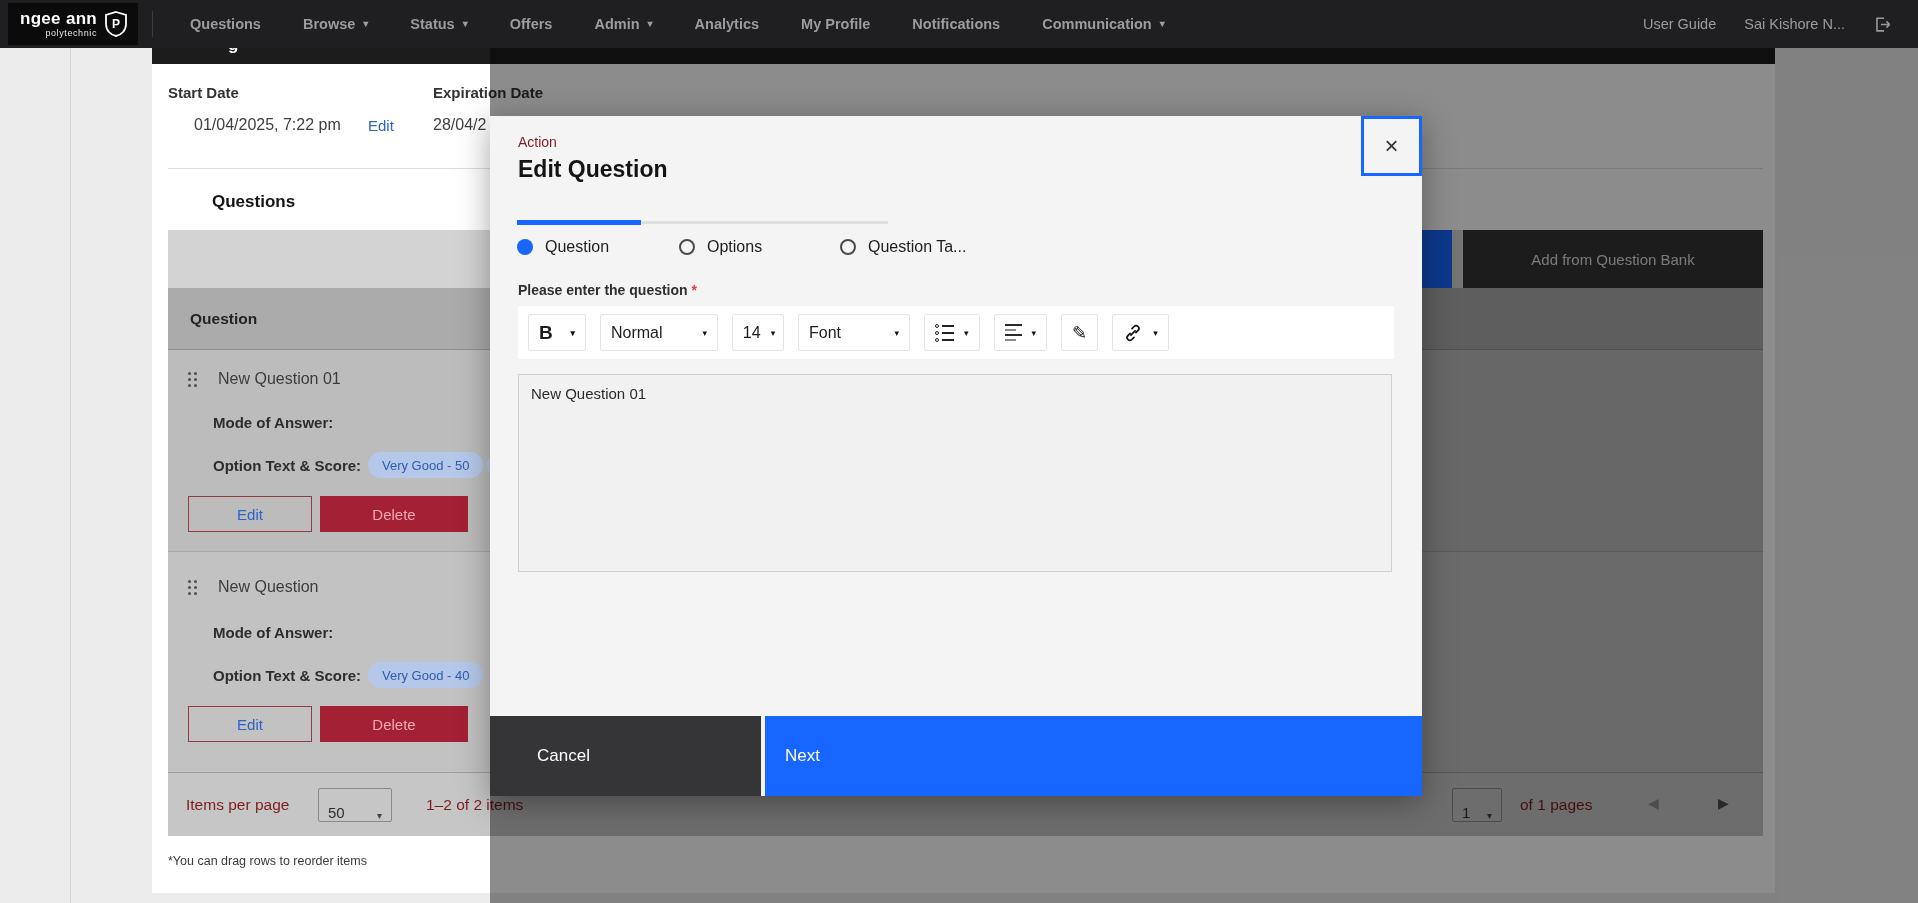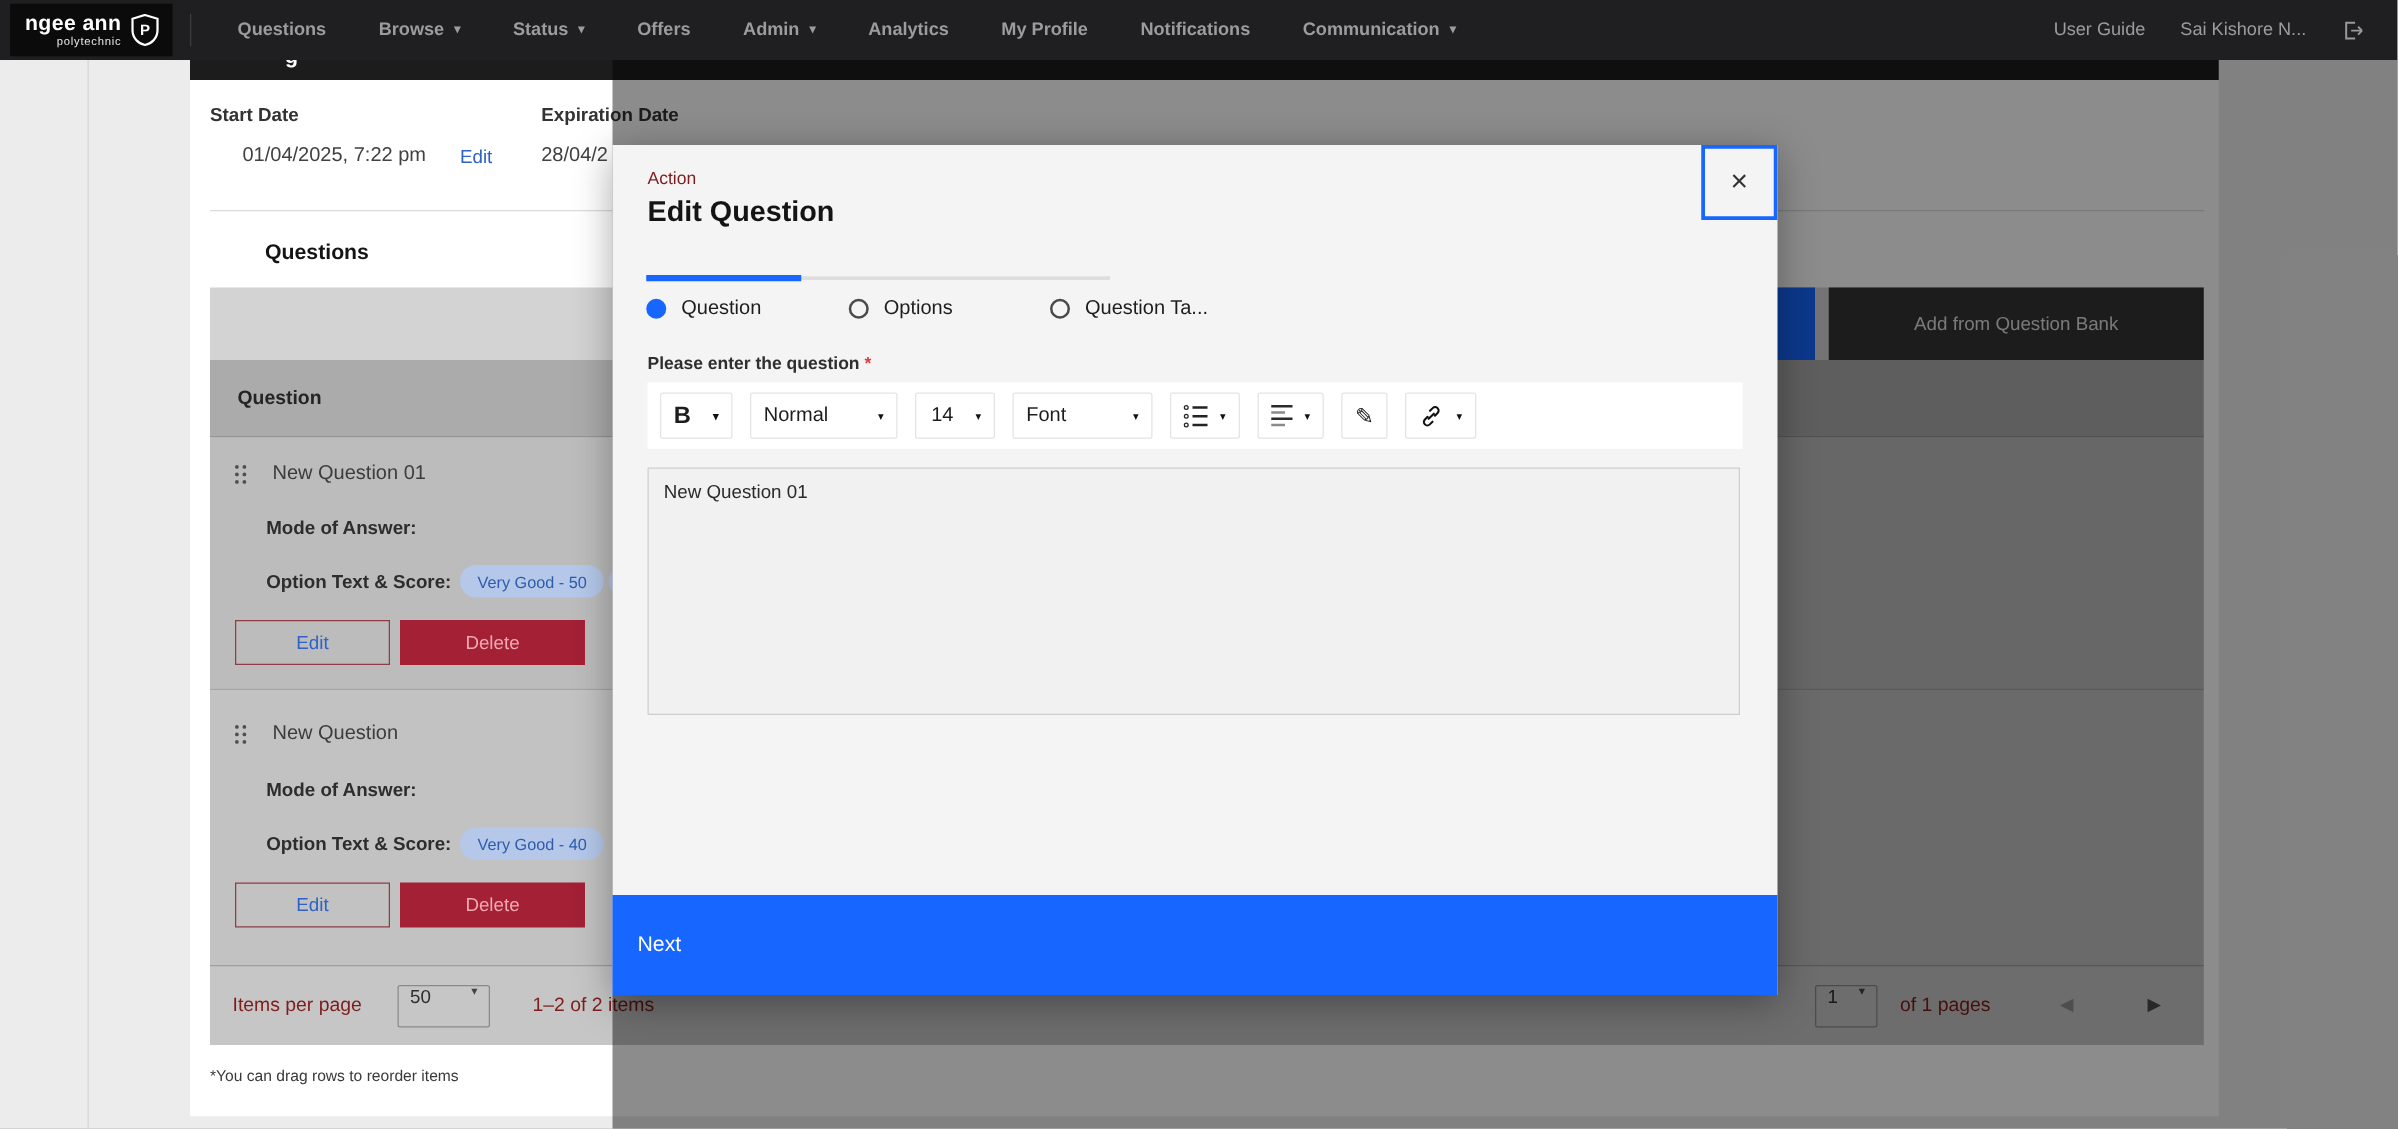--- a/index.html
+++ b/index.html
@@ -58,21 +58,21 @@
   .btn-edit { position:absolute; width:124px; height:36px; background:transparent; border:1px solid #8f3d46;
               color:#2e62c9; font-size:15px; font-family:inherit; cursor:pointer; }
   .btn-delete { position:absolute; width:148px; height:36px; background:#a32035; border:none;
                 color:#f2a9b1; font-size:15px; font-family:inherit; cursor:pointer; }
 
   
   .pager { position:absolute; left:16px; top:724px; width:1595px; height:64px; background:#c6c6c6;
            border-top:1px solid #9e9e9e; }
   .pager-label { position:absolute; top:23px; font-size:15.5px; color:#7f1d1d; }
   .pager-select { position:absolute; top:15px; height:34px; border:1px solid #8a8a8a; border-radius:2px;
-                  display:flex; align-items:flex-start; justify-content:space-between; padding:0 9px;
+                  display:flex; align-items:flex-end; justify-content:space-between; padding:0 9px;
                   font-size:15px; color:#2f2f2f; cursor:pointer; background:transparent; }
   .pager-arrow { position:absolute; top:22px; font-size:14px; cursor:pointer; }
   .footnote { position:absolute; left:16px; top:806px; font-size:12.5px; color:#3a3a3a; }
 
   
   .backdrop { position:absolute; left:490px; top:48px; width:1428px; height:855px;
               background:rgba(0,0,0,0.45); z-index:5; }
 
   
   .modal { position:absolute; left:490px; top:116px; width:932px; height:680px; background:#f4f4f4;
@@ -95,21 +95,21 @@
   .q-label { position:absolute; left:28px; top:166px; font-size:14px; font-weight:700; color:#2f2f2f; }
   .q-label .req { color:#e03a3a; margin-left:4px; }
 
   .editor-toolbar { position:absolute; left:28px; top:190px; width:876px; height:53px; background:#fff;
                     display:flex; align-items:center; gap:14px; padding:0 10px; }
   .tb { height:37px; background:#fff; border:1px solid #e4e4e4; border-radius:2px; display:flex;
         align-items:center; gap:10px; padding:0 10px; font-size:16px; color:#1d1d1d; cursor:pointer; }
   .tb .tcaret { font-size:9px; color:#111; }
   .tb-bold { font-weight:700; font-size:19px; width:58px; justify-content:space-between; }
   .tb-format { width:118px; justify-content:space-between; }
-  .tb-size { width:64px; justify-content:space-between;padding-left:12px; }
+  .tb-size { width:52px; justify-content:center;padding-left:12px; }
   .tb-font { width:112px; justify-content:space-between; }
   .icon-list { display:flex; flex-direction:column; gap:3px; }
   .icon-list i { display:flex; align-items:center; gap:3px; }
   .icon-list i b { width:4px; height:4px; border:1px solid #222; border-radius:50%; display:block; }
   .icon-list i s { width:12px; height:2px; background:#222; display:block; }
   .icon-align { display:flex; flex-direction:column; gap:3px; }
   .icon-align b { height:2px; display:block; }
   .icon-align b:nth-child(odd) { width:17px; background:#2b2b2b; }
   .icon-align b:nth-child(even) { width:11px; background:#8a8a8a; }
   .pencil { font-size:18px; color:#111; }
@@ -343,15 +343,16 @@
       </svg>
       <span class="tcaret">▾</span>
     </div>
   </div>
 
   <div class="editor-area">
     <span>New Question 01</span>
   </div>
 
   <div class="modal-footer">
+    <button class="btn-cancel">Cancel</button>
     <button class="btn-next">Next</button>
   </div>
 </div>
 
 </body></html>

